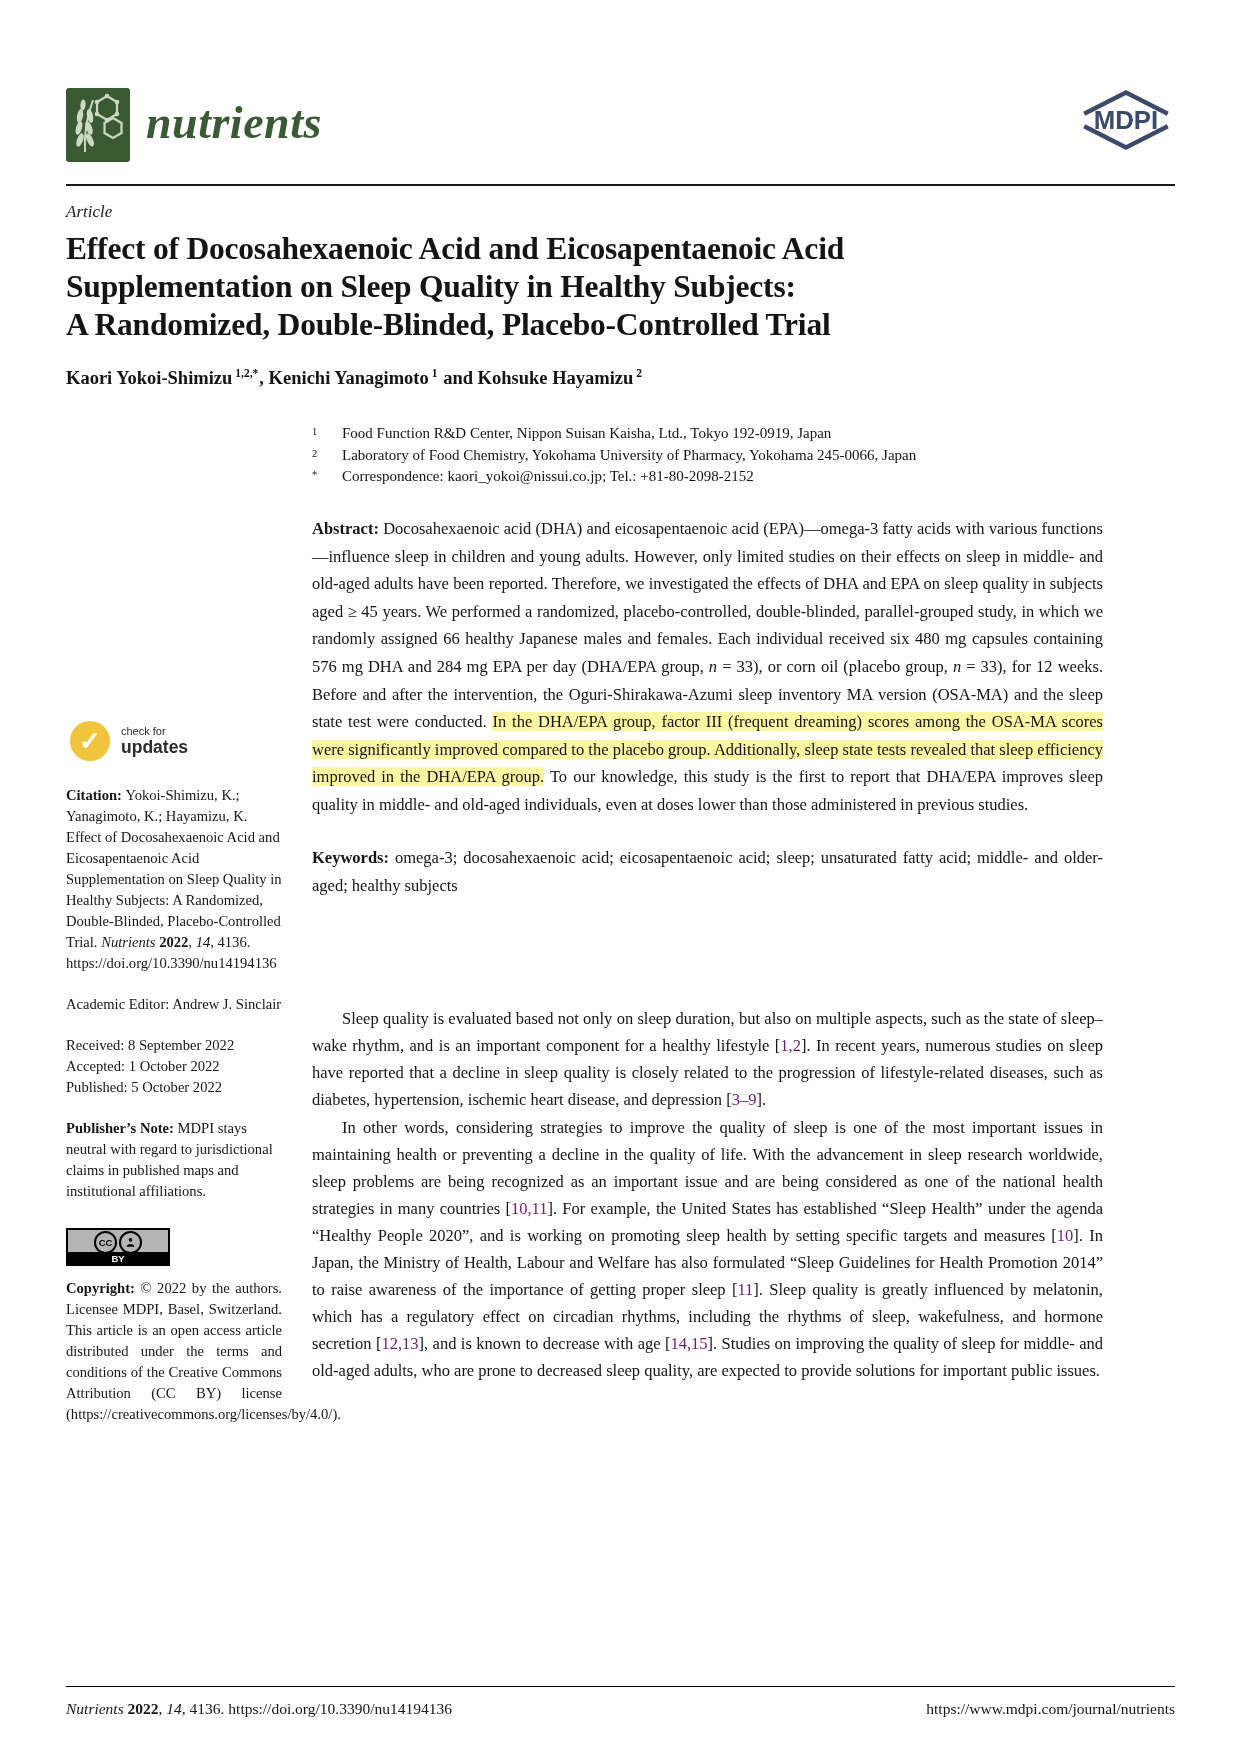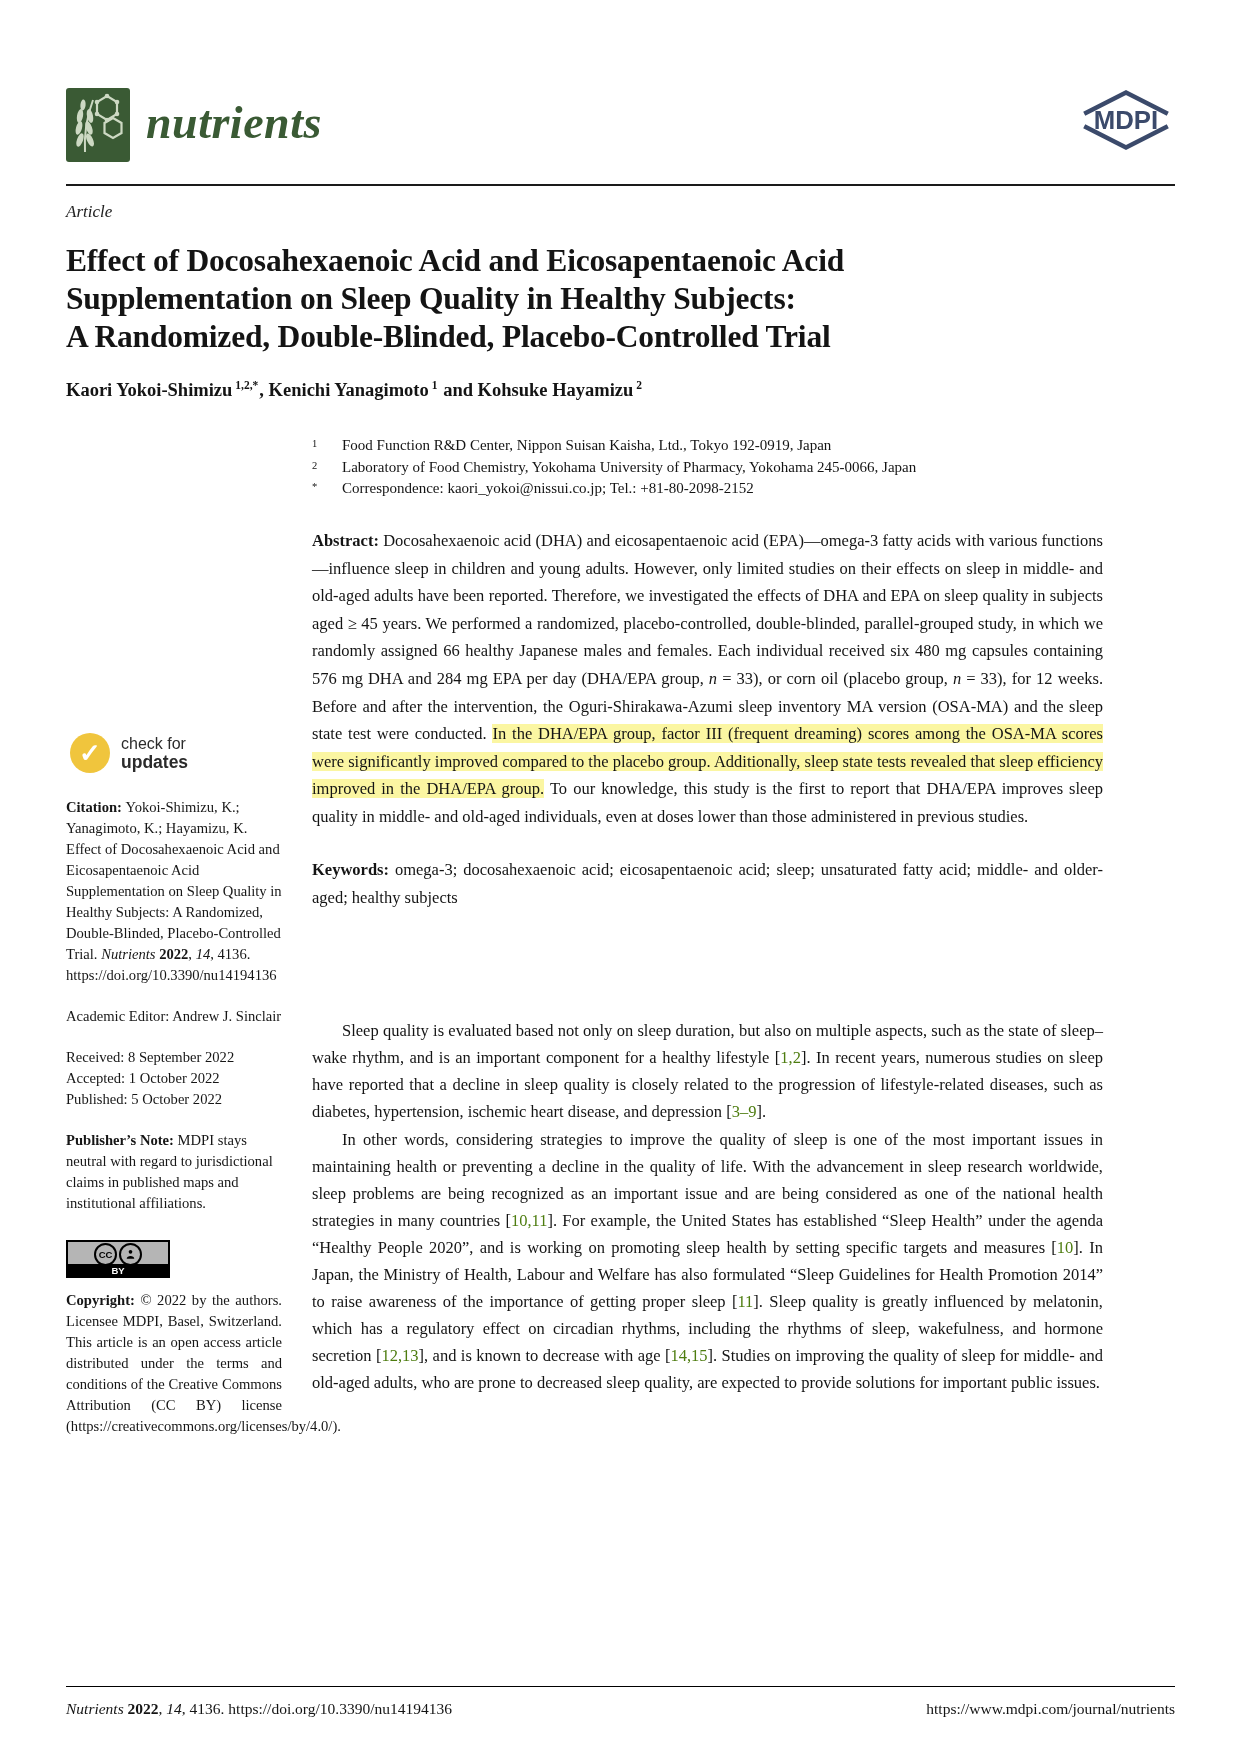--- a/index.html
+++ b/index.html
@@ -6,52 +6,52 @@
   .page{position:relative;width:1241px;height:1754px;background:#fff;box-sizing:border-box;
         padding:88px 66px 0 66px;font-family:"Liberation Serif","DejaVu Serif",serif;color:#141414;
         overflow:hidden;}
   
   .header{display:flex;justify-content:space-between;align-items:flex-start;}
   .logo-block{display:flex;align-items:center;gap:16px;}
   .wordmark{font-style:italic;font-weight:bold;font-size:46px;color:#3a5a34;letter-spacing:0.5px;line-height:1;padding-bottom:8px;}
   .header-rule{border:0;border-top:2px solid #1a1a1a;margin:18px 0 0 0;}
   
   .article-type{font-style:italic;font-size:17px;margin-top:16px;color:#222;}
-  .title{font-size:31.5px;font-weight:bold;line-height:1.21;margin-top:20px;letter-spacing:-0.2px;}
+  .title{font-size:31.5px;font-weight:bold;line-height:1.21;margin-top:8px;letter-spacing:-0.2px;}
   .authors{font-size:18.5px;font-weight:bold;margin-top:24px;}
   .authors sup{font-size:11.5px;margin-left:3px;margin-right:1px;}
   sup{line-height:0;}
   
   .content-row{display:flex;margin-top:34px;}
   .sidebar{flex:0 0 246px;width:246px;box-sizing:border-box;padding-right:30px;
            font-size:14.6px;line-height:1.44;color:#161616;}
   .main{flex:1;box-sizing:border-box;padding-right:72px;}
   
   .affil-row{display:flex;font-size:15px;line-height:1.42;}
   .affil-marker{flex:0 0 30px;font-size:10.5px;padding-top:2px;box-sizing:border-box;}
   .affil-text{flex:1;}
   
   .abstract{margin-top:28px;font-size:16.5px;line-height:1.67;text-align:justify;}
   .keywords{margin-top:26px;font-size:16.5px;line-height:1.67;text-align:justify;}
   .b{font-weight:bold;}
   .i{font-style:italic;}
   .hl{background:#fbf6a2;}
-  .link{color:#4d7c0f;}
+  .link{color:#701a75;}
   
   .intro{margin-top:106px;}
   .intro-heading{font-size:18px;font-weight:bold;margin:0 0 13px 0;}
   .body-para{margin:0;font-size:16.5px;line-height:1.64;text-align:justify;text-indent:30px;}
   
   .sidebar-inner{padding-top:298px;}
   .badge{display:flex;align-items:center;gap:11px;margin-left:4px;cursor:pointer;}
   .badge-circle{width:40px;height:40px;border-radius:50%;background:#f0c53d;display:flex;
                 align-items:center;justify-content:center;}
   .badge-circle span{color:#fff;font-weight:bold;font-size:26px;font-family:"Liberation Sans",sans-serif;line-height:1;}
   .badge-text{font-family:"Liberation Sans","DejaVu Sans",sans-serif;color:#2b2b2b;line-height:1.08;}
-  .badge-line1{font-size:16px;}
+  .badge-line1{font-size:11px;}
   .badge-line2{font-size:17.5px;font-weight:bold;}
   .sb-block{margin-top:20px;}
   .sb-citation{margin-top:24px;font-family:Liberation Serif, serif;}
   .sb-dates div{line-height:1.44;}
   
   .cc-badge{position:relative;width:104px;height:38px;box-sizing:border-box;border:2px solid #000;
             background:#b5b5b5;margin-top:26px;cursor:pointer;}
   .cc-icons{position:absolute;top:1px;left:0;right:0;display:flex;justify-content:center;gap:2px;}
   .cc-circle{width:23px;height:23px;border:2.5px solid #000;border-radius:50%;box-sizing:border-box;
              display:flex;align-items:center;justify-content:center;font-family:"Liberation Sans",sans-serif;

